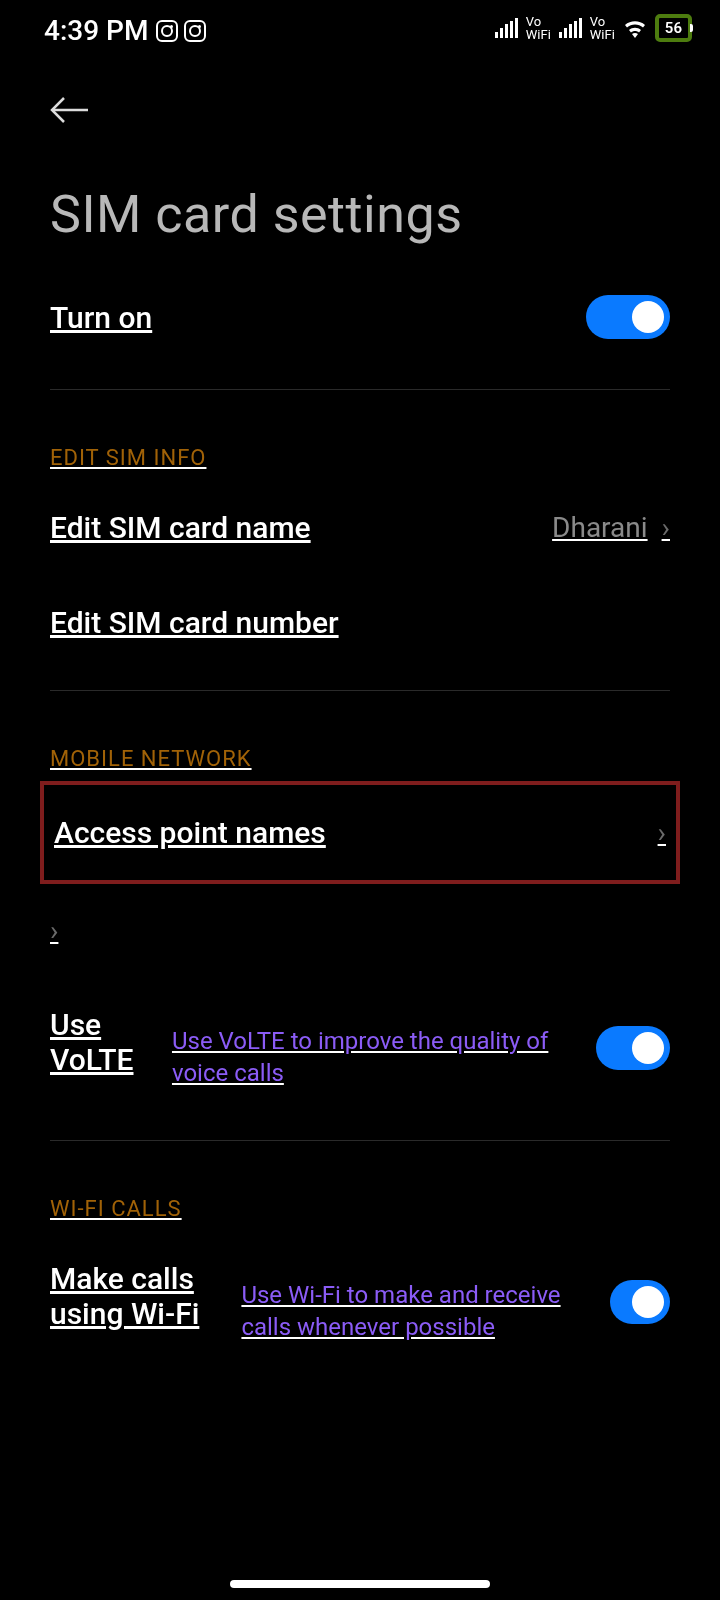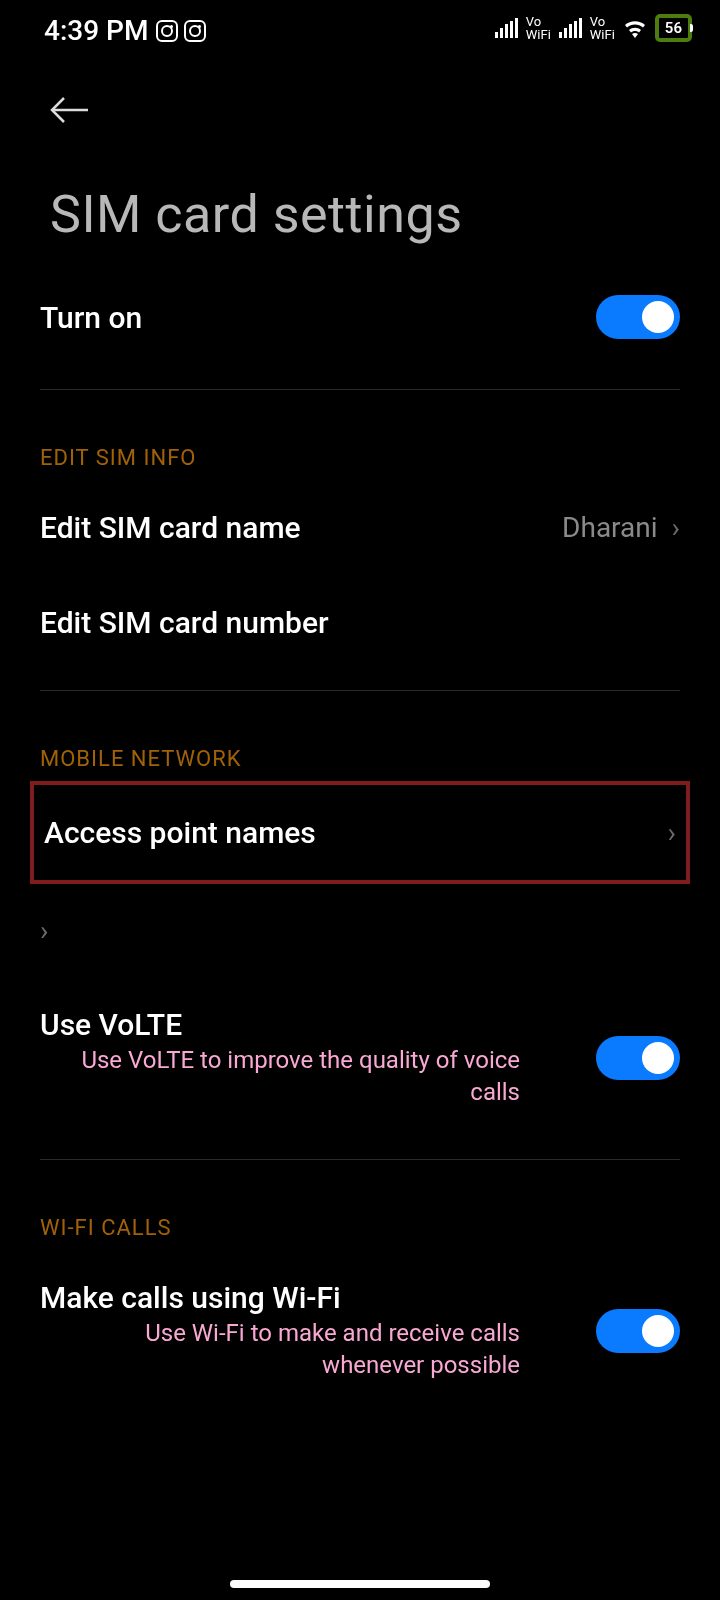--- a/index.html
+++ b/index.html
@@ -122,40 +122,40 @@
       margin-bottom: 50px;
       display: inline-block;
     }
     .page-title {
       font-size: 52px;
       font-weight: 400;
       color: #b8b8b8;
       letter-spacing: 0.5px;
     }
     .content {
-      padding: 0 40px;
+      padding: 0 50px;
+      text-decoration: underline;
     }
     .setting-row {
       display: flex;
       justify-content: space-between;
       align-items: center;
       padding: 30px 0;
     }
     .setting-label {
       font-size: 30px;
       font-weight: 500;
       color: #ffffff;
     }
     .setting-sublabel {
       font-size: 24px;
-      color: #f9a8d4;
-      margin-top: 2px;
+      color: #8b5cf6;
+      margin-top: 18px;
       max-width: 480px;
       line-height: 1.35;
-      text-align: right;
     }
     .setting-value {
       font-size: 28px;
       color: #8a8a8a;
       margin-right: 14px;
     }
     .setting-right {
       display: flex;
       align-items: center;
     }
@@ -191,21 +191,21 @@
       letter-spacing: 1px;
       padding: 35px 0 10px 0;
     }
     .highlight-box {
       border: 4px solid #7f1d1d;
       margin: 0 -10px;
       padding: 0 10px;
     }
     .setting-text {
       display: flex;
-      flex-direction: column;
+      flex-direction: row;
     }
     .bottom-bar {
       position: absolute;
       bottom: 12px;
       left: 50%;
       transform: translateX(-50%);
       width: 260px;
       height: 8px;
       background: #fff;
       border-radius: 4px;

